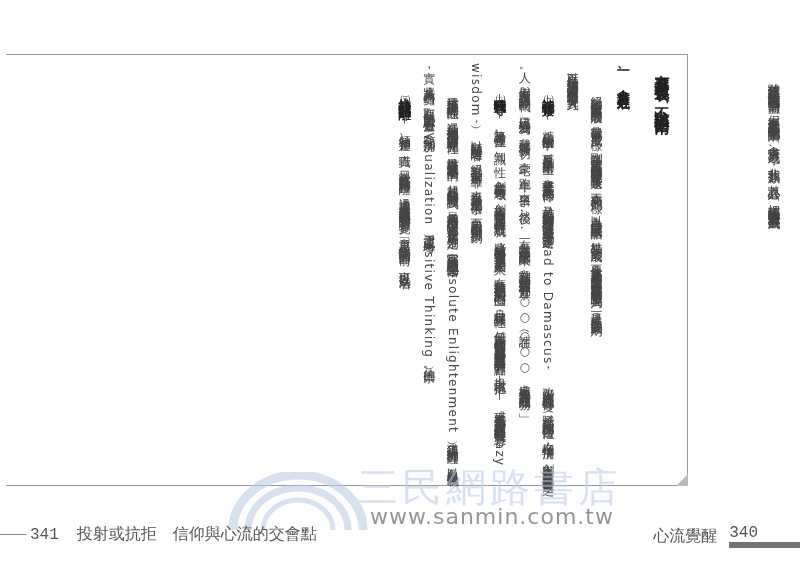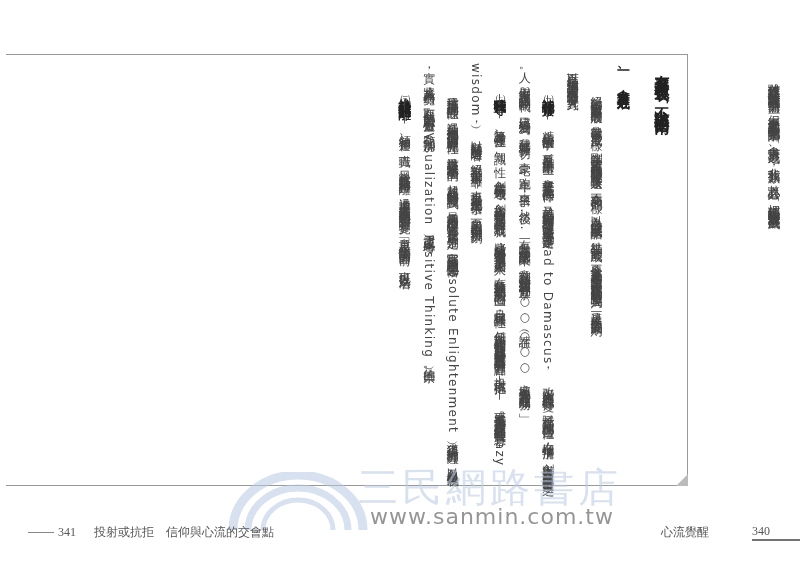--- a/index.html
+++ b/index.html
@@ -37,26 +37,26 @@
   .box-title {
     font-size: 15px; font-weight: bold; color: #222; letter-spacing: 2px;
     margin-left: 14px; line-height: 26px;
   }
   .sec-heading { font-weight: bold; color: #222; font-size: 13px; margin-left: 4px; }
   .para { text-indent: 2em; }
   .para .sub { font-weight: bold; color: #222; font-size: 12.5px; }
   .para .sub-num { font-size: 10px; font-weight: normal; }
 
   
-  .footer { position: absolute; top: 524px; font-size: 12px; color: #555; font-family: Liberation Serif, serif; margin-left: 28px; }
+  .footer { position: absolute; top: 524px; font-size: 16px; color: #555; font-family: Liberation Mono, monospace; }
   .footer.left { left: 0; display: flex; align-items: center; }
   .footer.left .rule { width: 26px; border-bottom: 1px solid #888; margin-right: 4px; }
   .footer.left .pnum { margin-right: 18px; }
-  .footer.right { right: 0; display: flex; align-items: center; gap: 31px; }
-  .footer.right .pnum { margin-left: 12px; margin-right: 0; border-bottom: 2px solid #737373; padding-right: 30px; }
+  .footer.right { right: 0; display: flex; align-items: center; }
+  .footer.right .pnum { margin-left: 12px; margin-right: 0; border-bottom: 6px solid #737373; padding-right: 42px; }
 
   
   .watermark { position: absolute; left: 210px; top: 470px; width: 420px; height: 60px; pointer-events: none; opacity: 0.55; text-align: right; }
   .wm-arcs { position: absolute; left: 18px; top: 2px; }
   .wm-name { position: absolute; left: 148px; top: -10px; font-size: 40px; color: #b9c9e2; letter-spacing: 4px; font-family: "DejaVu Serif", serif; }
   .wm-url { position: absolute; left: 160px; top: 34px; font-size: 22px; color: #404040; font-family: "DejaVu Sans", sans-serif; letter-spacing: 1px; }
 </style>
 </head>
 <body>
 

